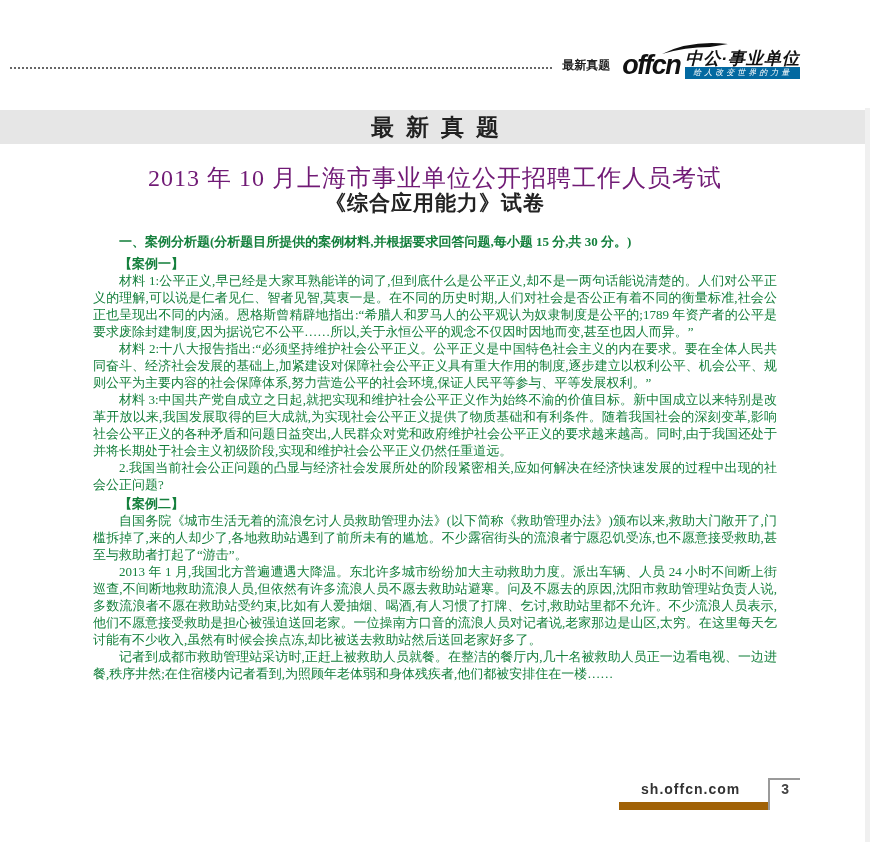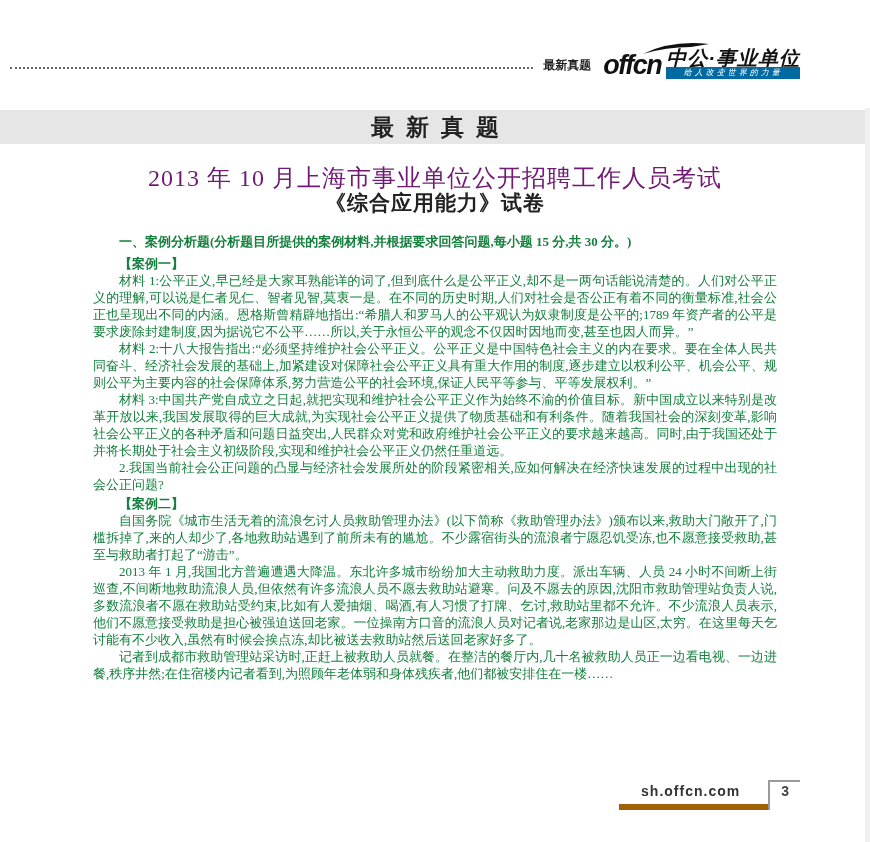--- a/index.html
+++ b/index.html
@@ -35,21 +35,21 @@
   .logo { display:flex; align-items:flex-start; position:relative;font-style:italic; }
   .logo-swoosh { position:absolute; left:38px; top:-10px; }
   .logo-mark {
     font-family:"Liberation Sans", sans-serif;
     font-weight:800; font-size:27px; letter-spacing:-1.5px;
     color:#111; line-height:30px;
   }
   .logo-right { display:flex; flex-direction:column; margin-left:5px; }
   .logo-cn {
     font-family:"Liberation Sans", sans-serif;
-    font-weight:bold; font-size:20px; color:#111; letter-spacing:1px;
+    font-weight:bold; font-size:17px; color:#111; letter-spacing:1px;
     line-height:17px;
   }
   .logo-tagline {
     display:block; background:#0369a1; color:#ffffff;
     font-size:8px; line-height:10px; padding:1px 3px;
     letter-spacing:3px; text-align:center; white-space:nowrap;
     font-family:"Liberation Sans", sans-serif;
   }
 
   
@@ -90,21 +90,21 @@
 
   
   .footer {
     position:absolute; right:70px; bottom:32px;
     display:flex; align-items:stretch;
     font-family:"Liberation Sans", sans-serif;
   }
   .footer-site {
     font-weight:bold; font-size:14px; color:#333;
     padding:3px 28px 5px 22px;
-    border-bottom:6px solid #a16207;
+    border-bottom:8px solid #a16207;
     letter-spacing:1px;
   }
   .footer-pagebox {
     border-left:2px solid #9a9a9a;
     border-top:2px solid #9a9a9a;
     padding:1px 11px 8px 11px;
     font-size:14px; font-weight:bold; color:#444;
   }
 </style>
 </head>

